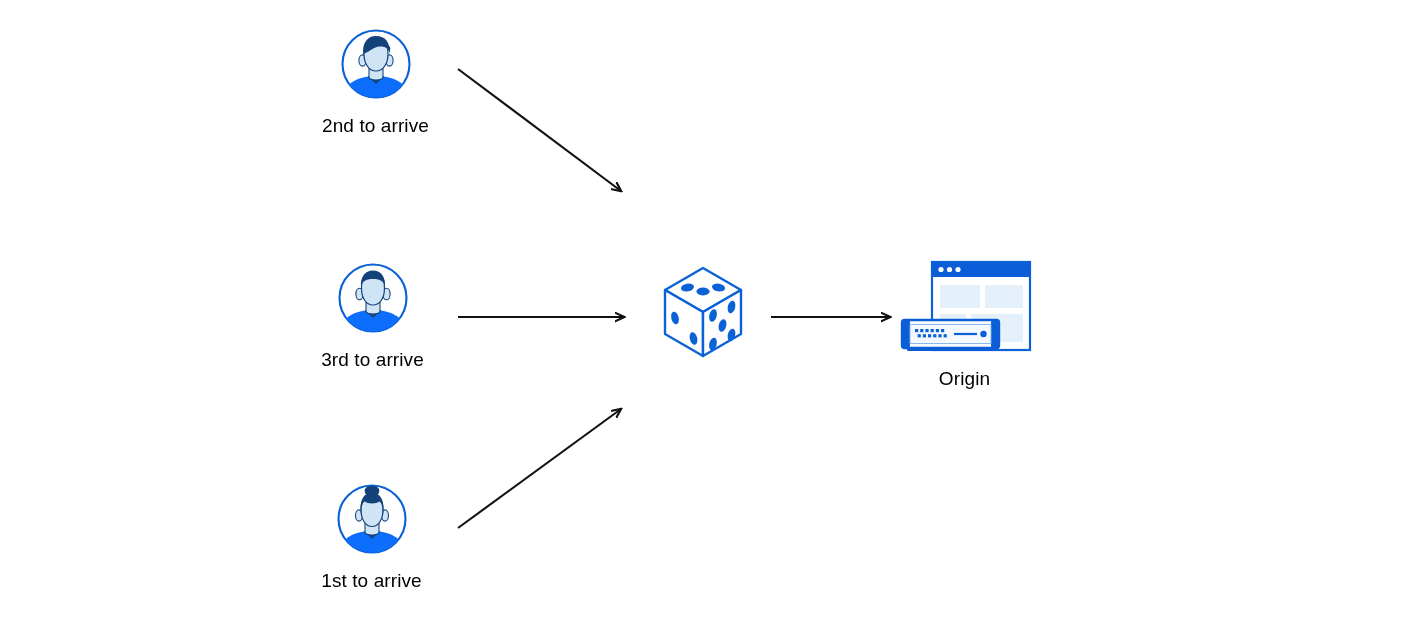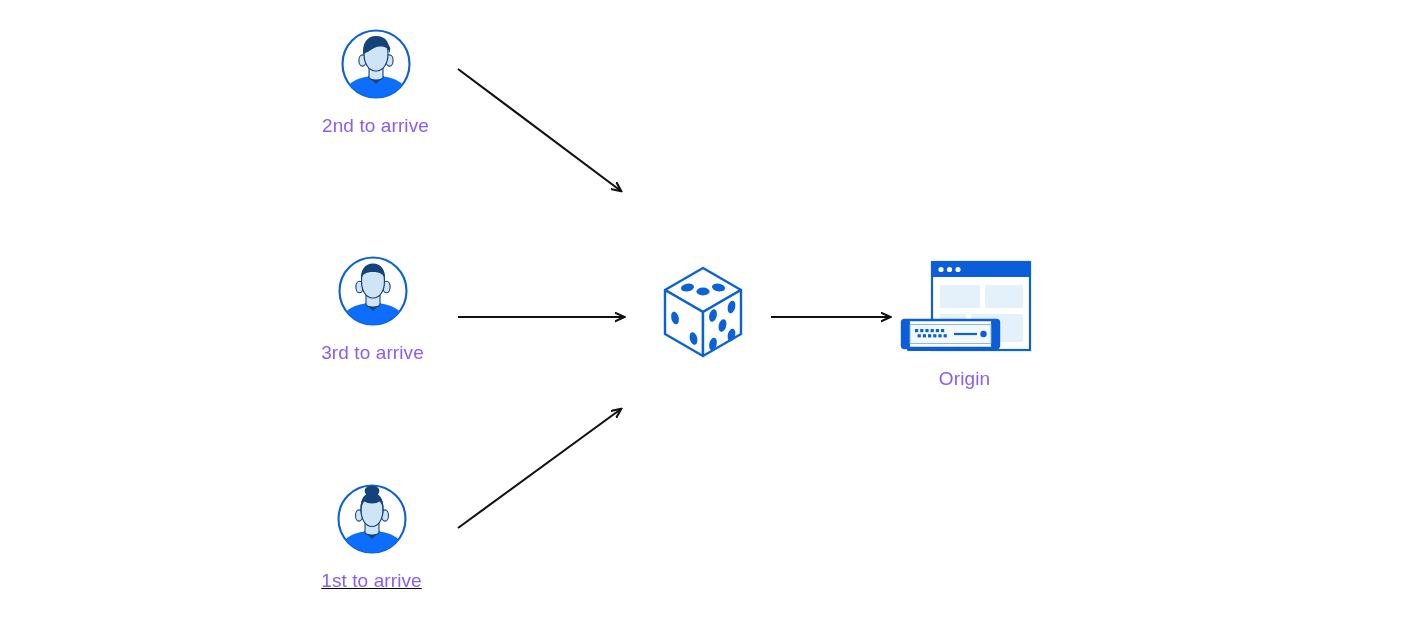--- a/index.html
+++ b/index.html
@@ -19,21 +19,21 @@
   }
   .node {
     position: absolute;
     display: flex;
     flex-direction: column;
     align-items: center;
   }
   .node-label {
     font-family: "Liberation Sans", sans-serif;
     font-size: 19px;
-    color: #8b5cf6;
+    color: #000000;
     letter-spacing: 0.1px;
     white-space: nowrap;
     line-height: 1.2;
   }
   .avatar-node .node-label { margin-top: 13px; }
   .origin-node .node-label { margin-top: 2px; }
 
   .icon-box { display: block; }
 
   svg { display: block; overflow: visible; }
@@ -91,21 +91,21 @@
 
           <path d="M25.2 28.5 C24 17.5 29 10 38 10 C47.5 10 52.2 16.5 51.3 26.5
                    C50.9 23.5 48.5 21 44 20.5 C39 20 35.5 22 32 24.5 C29.5 26.2 27 27 25.2 28.5 Z" fill="#14427a"></path>
           <path d="M44.8 20.3 C49 21 51.3 23.8 51.5 27.5 L52.3 22.5 C52.1 20.2 50.6 18.8 48.5 18.3 Z" fill="#14427a"></path>
         </g>
       </svg>
     </span>
     <span class="node-label">2nd to arrive</span>
   </div>
 
-  <div class="node avatar-node" style="left:304px; top:253px; width:137px;">
+  <div class="node avatar-node" style="left:304px; top:260px; width:137px;">
     <span class="icon-box">
       <svg width="76" height="76" viewBox="0 0 76 76">
         <defs>
             <clipPath id="clipB">
               <circle cx="38" cy="38" r="33.5"></circle>
             </clipPath>
           </defs>
         <circle cx="38" cy="38" r="33.5" fill="#ffffff" stroke="#0b62d6" stroke-width="2.1"></circle>
         <g clip-path="url(#clipB)">
           <path d="M3 76 C5 58 19 50 38 50 C57 50 71 58 73 76 Z" fill="#0d6efd"></path>
@@ -117,21 +117,21 @@
                    C49.5 38 45 45 38 45 C31 45 26.5 38 26.5 28 Z" fill="#cfe4f5" stroke="#14427a" stroke-width="1.2"></path>
 
           <path d="M26 27 C25.2 17 30 10.5 38 10.5 C46 10.5 50.8 17 50 27
                    C49.4 21.5 45 19 38 19 C31 19 26.6 21.5 26 27 Z" fill="#14427a"></path>
         </g>
       </svg>
     </span>
     <span class="node-label">3rd to arrive</span>
   </div>
 
-  <div class="node avatar-node" style="left:303px; top:481px; width:137px;text-decoration:underline;">
+  <div class="node avatar-node" style="left:303px; top:481px; width:137px;">
     <span class="icon-box">
       <svg width="76" height="76" viewBox="0 0 76 76">
         <defs>
             <clipPath id="clipC">
               <circle cx="38" cy="38" r="33.5"></circle>
             </clipPath>
           </defs>
         <circle cx="38" cy="38" r="33.5" fill="#ffffff" stroke="#0b62d6" stroke-width="2.1"></circle>
         <g clip-path="url(#clipC)">
           <path d="M3 76 C5 58 19 50 38 50 C57 50 71 58 73 76 Z" fill="#0d6efd"></path>

